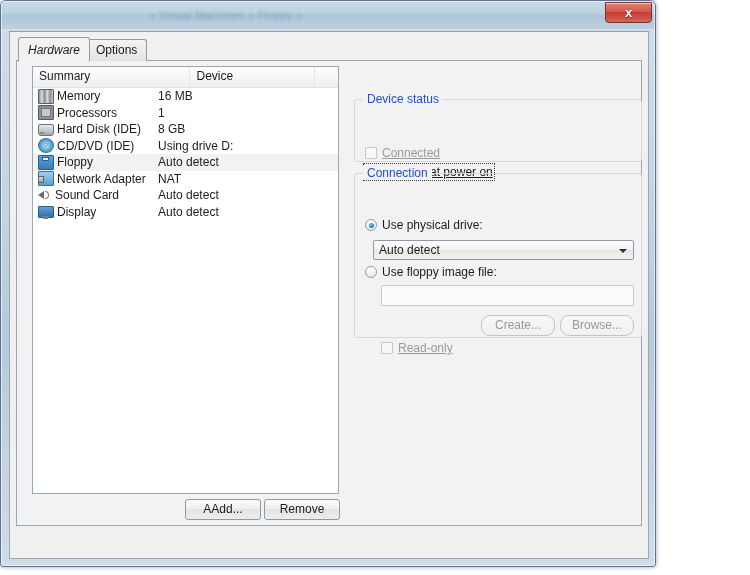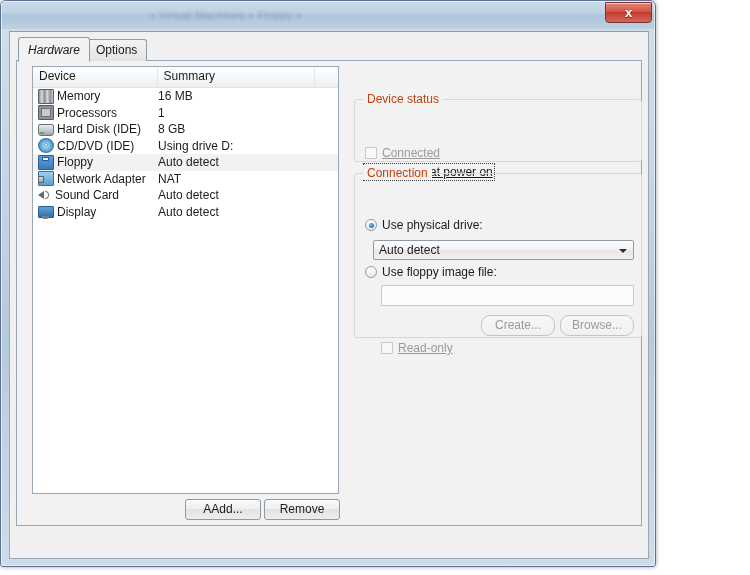--- a/index.html
+++ b/index.html
@@ -368,21 +368,21 @@
     border-radius: 3px;
     background: transparent;
   }
   .group-title {
     position: absolute;
     top: -8px;
     left: 8px;
     padding: 0 4px;
     background: #f2f2f2;
     font-size: 12px;
-    color: #c2410c;
+    color: #1d4ed8;
     white-space: nowrap;
   }
   #device-status-group {
     left: 337px;
     top: 38px;
     width: 288px;
     height: 63px;
   }
   #connection-group {
     left: 337px;
@@ -521,22 +521,22 @@
 
     <div id="tabstrip">
       <div class="tab active" style="left:0px;">Hardware</div>
       <div class="tab inactive" style="left:68px;">Options</div>
     </div>
 
     <div id="tabpanel">
 
       <div id="device-list">
         <div id="list-header">
+          <div class="hcell c1">Summary</div>
           <div class="hcell c0">Device</div>
-          <div class="hcell c1">Summary</div>
           <div class="hcell c2"></div>
         </div>
 
         <div class="row">
           <div class="dev">
               <span class="dev-icon ic-memory"></span>
               <span>Memory</span>
             </div>
           <div class="sum">16 MB</div>
         </div>

